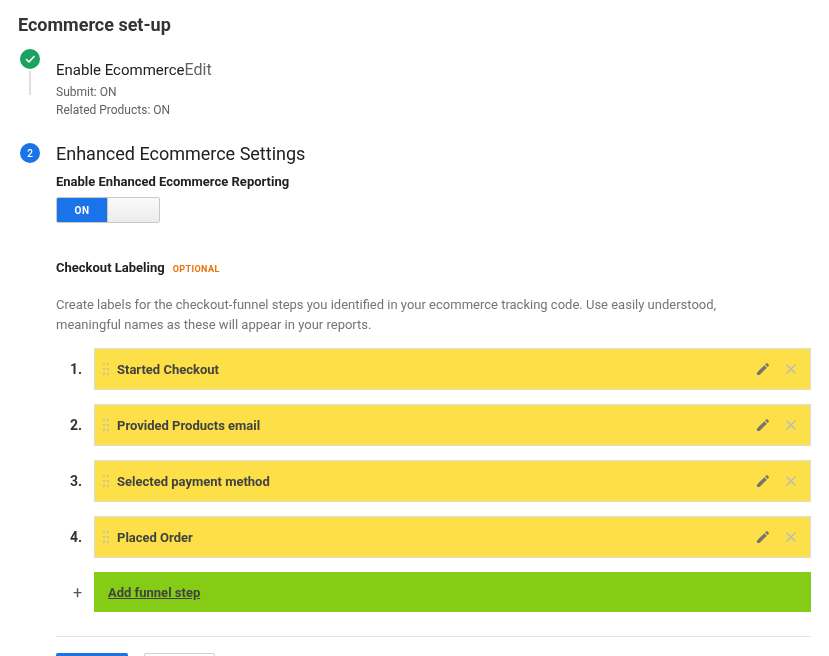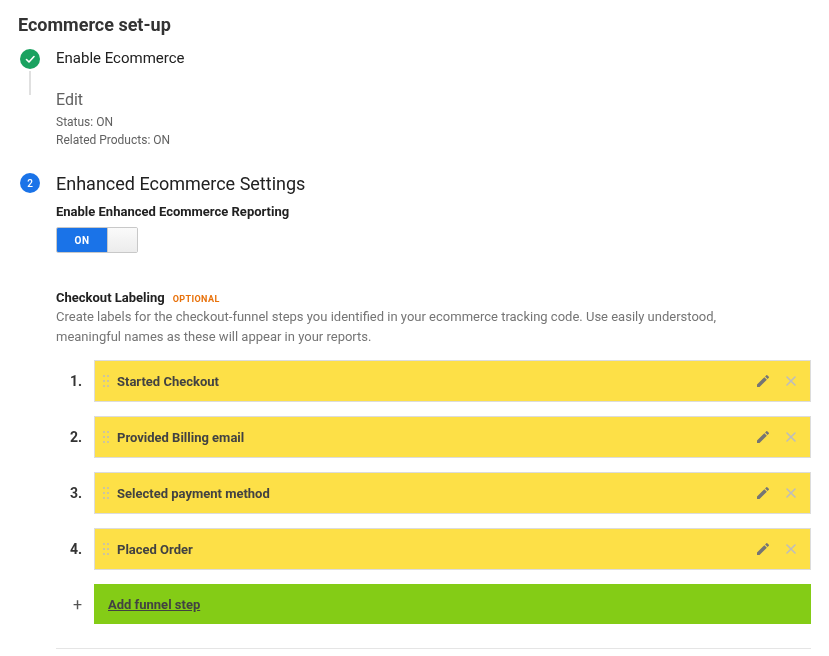--- a/index.html
+++ b/index.html
@@ -41,23 +41,22 @@
     left: 11px;
     top: 22px;
     bottom: -26px;
     width: 2px;
     background: #e0e0e0;
   }
 
   .step-body { flex: 1; }
 
   .step-head {
-    display: flex; align-items: baseline; gap: 12px;
+    display: flex; align-items: baseline; 
     margin-bottom: 4px;
-    flex-direction: column;
   }
   .step-title-1 {
     font-size: 15px;
     font-weight: 400;
     color: #212121;
   }
   .step-title-2 {
     font-size: 18px;
     font-weight: 400;
     color: #212121;
@@ -75,21 +74,21 @@
   }
 
   .subhead {
     font-size: 13px;
     font-weight: 700;
     color: #212121;
     margin: 10px 0 8px;
   }
 
   .toggle {
-    width: 82px; height: 26px;
+    width: 104px; height: 26px;
     border: 1px solid #c8c8c8;
     border-radius: 2px;
     display: flex;
     overflow: hidden;
     cursor: pointer;
   }
   .toggle .on {
     flex: 0 0 50px;
     background: #1a73e8;
     color: #fff;
@@ -115,21 +114,21 @@
     font-size: 9px;
     font-weight: 700;
     color: #e8710a;
     letter-spacing: 0.4px;
     margin-top: 19px;
   }
   .helptext {
     font-size: 13px;
     color: #757575;
     line-height: 1.5;
-    margin-top: 2px;
+    margin-top: 20px;
     max-width: 700px;
   }
 
   .funnel-head {
     display: flex; align-items: center;
     margin-top: 14px;
     color: #9e9e9e;
     font-size: 10px;
     font-weight: 500;
     letter-spacing: 0.5px;
@@ -256,21 +255,21 @@
           <polyline points="5 13 10 18 20 7"></polyline>
         </svg>
     </div>
     <div class="connector"></div>
   </div>
   <div class="step-body">
     <div class="step-head">
       <div class="step-title-1">Enable Ecommerce</div>
       <div class="edit-link">Edit</div>
     </div>
-    <div class="kv">Status: ON</div>
+    <div class="kv">Submit: ON</div>
     <div class="kv">Related Products: ON</div>
   </div>
 </div>
 
 <div class="step">
   <div class="badge-col">
     <div class="badge blue">2</div>
   </div>
   <div class="step-body">
     <div class="step-head">
@@ -326,21 +325,21 @@
             <span class="drag-icon">
               <svg viewBox="0 0 8 14">
                 <circle cx="2" cy="2" r="1" fill="currentColor"></circle>
                 <circle cx="6" cy="2" r="1" fill="currentColor"></circle>
                 <circle cx="2" cy="7" r="1" fill="currentColor"></circle>
                 <circle cx="6" cy="7" r="1" fill="currentColor"></circle>
                 <circle cx="2" cy="12" r="1" fill="currentColor"></circle>
                 <circle cx="6" cy="12" r="1" fill="currentColor"></circle>
               </svg>
             </span>
-            <span class="row-label">Provided Billing email</span>
+            <span class="row-label">Provided Products email</span>
             <span class="row-actions">
               <span class="icon-btn">
                 <svg viewBox="0 0 24 24" fill="currentColor">
                   <path d="M3 17.25V21h3.75L17.81 9.94l-3.75-3.75L3 17.25zM20.71 7.04a1 1 0 0 0 0-1.41l-2.34-2.34a1 1 0 0 0-1.41 0l-1.83 1.83 3.75 3.75 1.83-1.83z"></path>
                 </svg>
               </span>
               <span class="icon-btn muted">
                 <svg viewBox="0 0 24 24" fill="none" stroke="currentColor" stroke-width="2.4" stroke-linecap="round">
                   <line x1="6" y1="6" x2="18" y2="18"></line>
                   <line x1="18" y1="6" x2="6" y2="18"></line>

